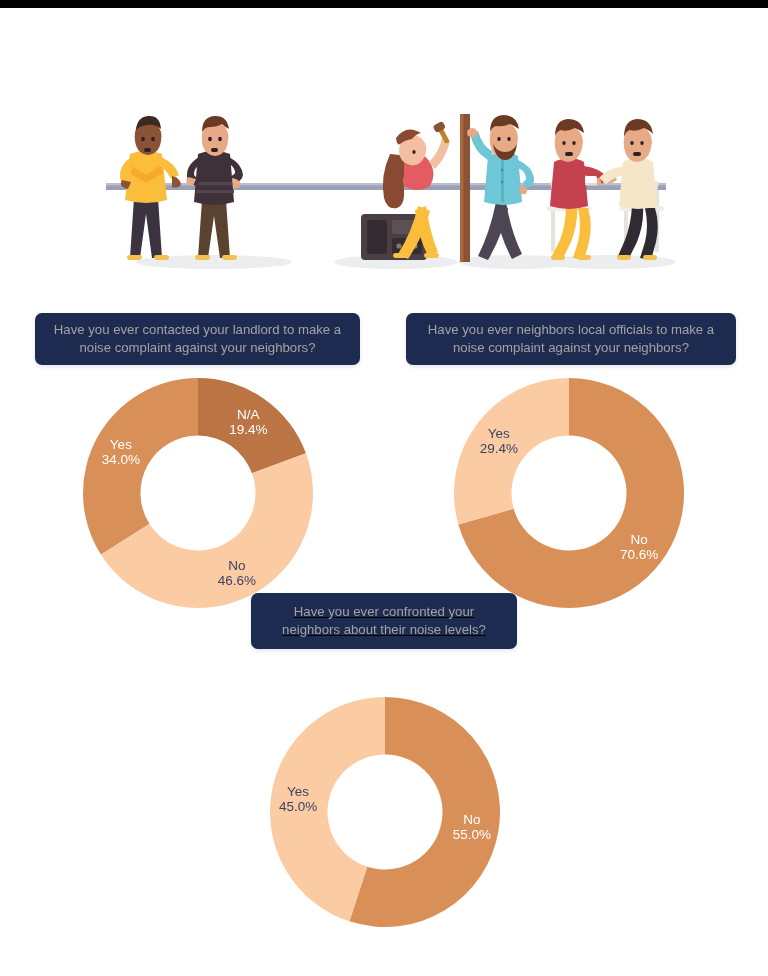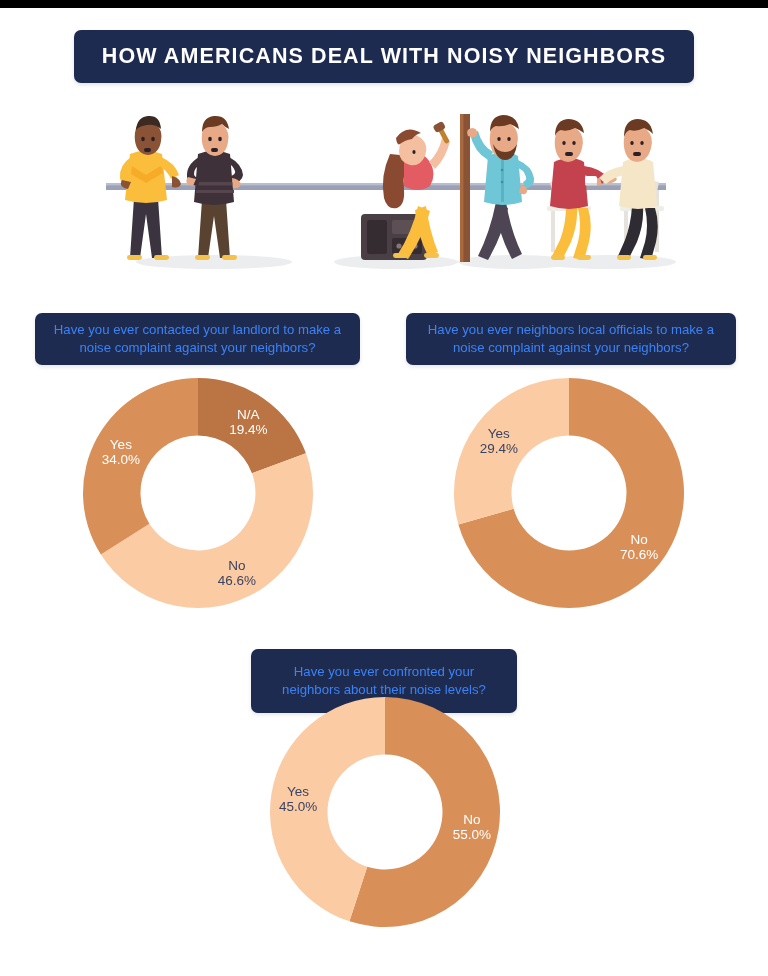--- a/index.html
+++ b/index.html
@@ -30,46 +30,43 @@
   .illus { position:absolute; left:96px; top:110px; width:580px; height:165px; }
   .illus svg { display:block; width:580px; height:165px; }
 
   
   .qbox {
     position:absolute; background:#1E2B50; border-radius:7px;
     display:flex; align-items:center; justify-content:center;
     text-align:center; padding:8px 14px;
     box-shadow: 0 2px 4px rgba(0,0,0,.10);
   }
-  .qbox span { color:#3b82f6; font-size:13.2px; line-height:1.38; }
+  .qbox span { color:#a3a3a3; font-size:13.2px; line-height:1.38; }
   #qbox-1 { left:35px;  top:313px; width:325px; height:52px; }
   #qbox-2 { left:406px; top:313px; width:330px; height:52px; }
-  #qbox-3 { left:251px; top:649px; width:266px; height:64px; }
+  #qbox-3 { left:251px; top:593px; width:266px; height:56px;text-decoration:underline; }
 
   
   .donut { position:absolute; }
   .donut svg { display:block; overflow:visible; }
   #donut-1 { left:68px;  top:368px;  width:260px; height:250px;text-decoration:underline; }
   #donut-2 { left:439px; top:368px;  width:260px; height:250px; }
   #donut-3 { left:255px; top:687px;  width:260px; height:250px; }
 
   .slice-label { font-family:"Liberation Sans", sans-serif; }
   .lbl-name { font-size:13.5px; }
   .lbl-val  { font-size:13.5px; }
 </style>
 </head>
 <body>
 
 <div id="page">
 
   <div class="top-bar"></div>
 
-  <div class="title-bar">
-    <div class="title-text">HOW AMERICANS DEAL WITH NOISY NEIGHBORS</div>
-  </div>
 
   <div class="illus">
     <svg viewBox="0 0 580 165" xmlns="http://www.w3.org/2000/svg">
 
       <ellipse cx="118" cy="152" rx="78" ry="7" fill="#ECEDEF"></ellipse>
       <ellipse cx="300" cy="152" rx="62" ry="7" fill="#ECEDEF"></ellipse>
       <ellipse cx="420" cy="152" rx="58" ry="7" fill="#ECEDEF"></ellipse>
       <ellipse cx="512" cy="152" rx="68" ry="7" fill="#ECEDEF"></ellipse>
 
       <rect x="10" y="73" width="560" height="7" fill="#9AA0B5"></rect>

